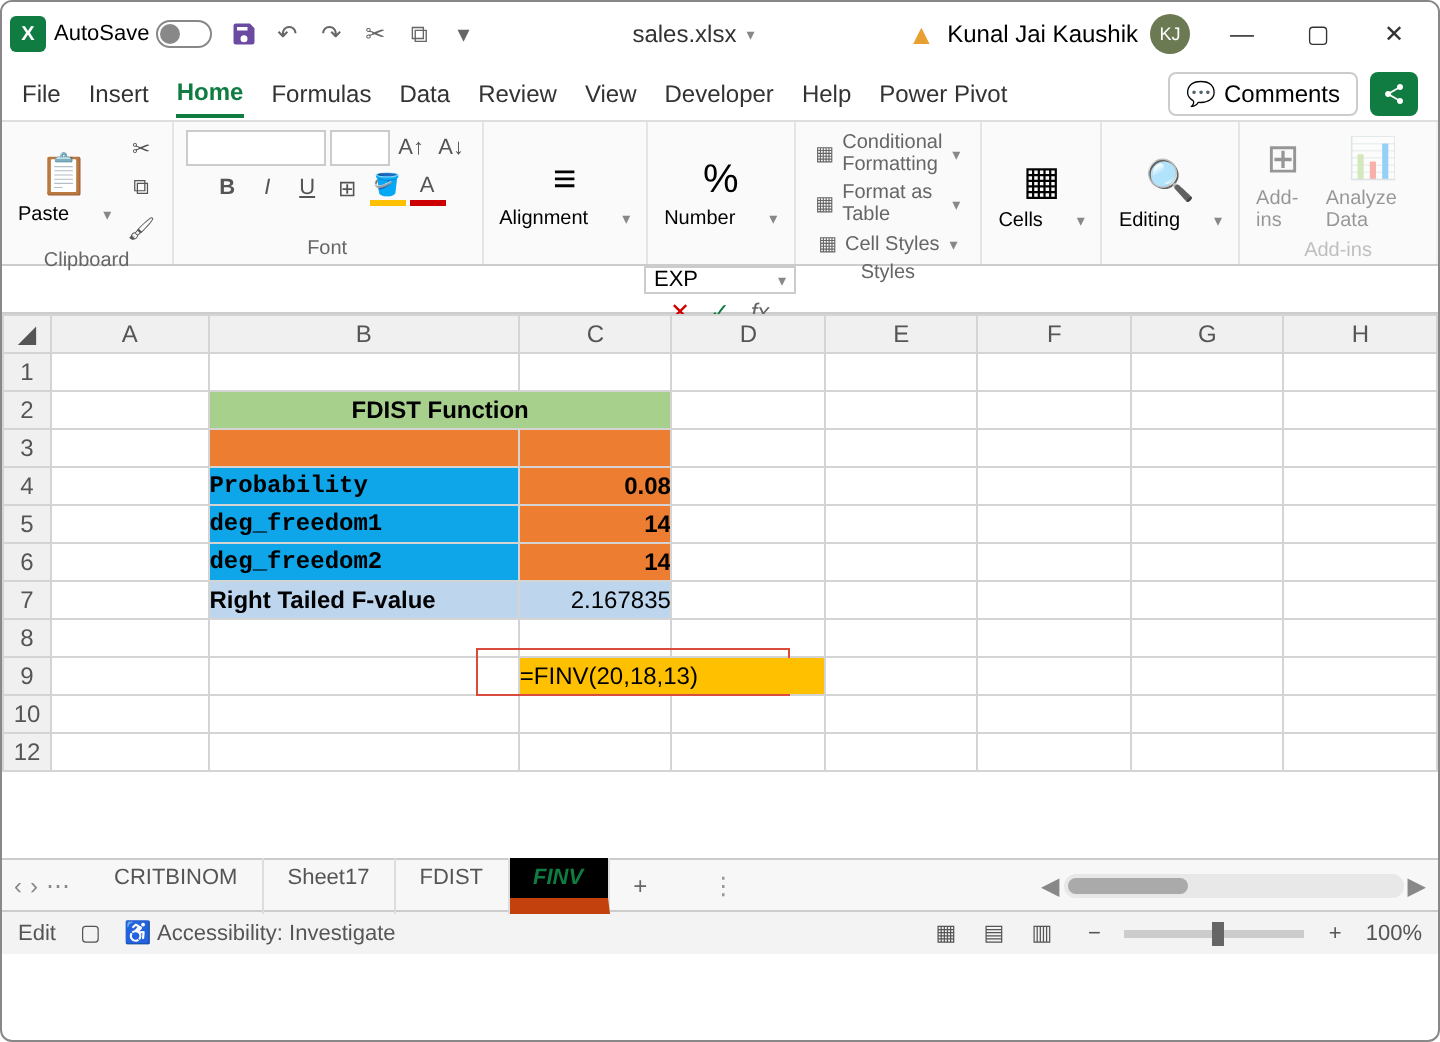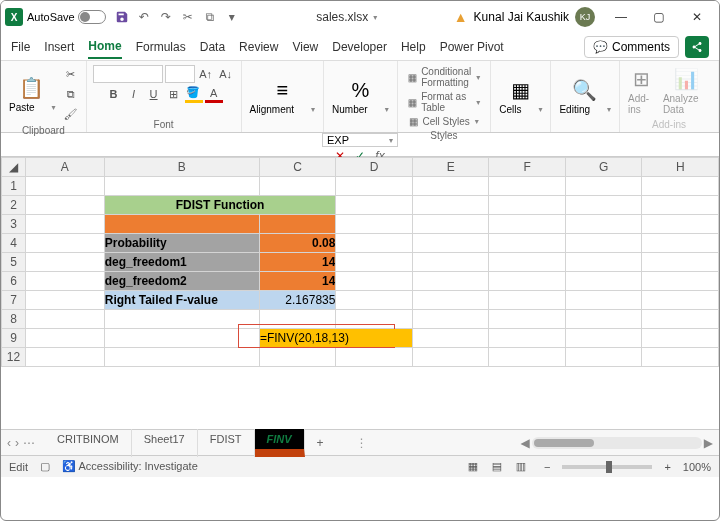--- a/index.html
+++ b/index.html
@@ -60,21 +60,21 @@
   .grid th, .grid td { border: 1px solid #d4d4d4; font-size: 12px; padding: 0; height: 19px; }
   .grid th { background: #f0f0f0; color: #555; font-weight: normal; text-align: center; }
   .row-header { width: 22px; background: #f0f0f0; text-align: center; }
   .col-A { width: 72px; }
   .col-B { width: 142px; }
   .col-C { width: 70px; }
   .col-D, .col-E, .col-F, .col-G, .col-H { width: 70px; }
   .cell { padding: 0 3px; white-space: nowrap; overflow: hidden; }
   .hdr-green { background: #a8d08d; text-align: center; font-weight: bold; }
   .orange { background: #ed7d31; font-weight: bold; }
-  .orange-bold { background: #a3a3a3; font-weight: bold; }
+  .orange-bold { background: #0ea5e9; font-weight: bold; font-family: Liberation Mono, monospace; }
   .lt-blue { background: #bdd6ee; }
   .lt-blue-bold { background: #bdd6ee; font-weight: bold; }
   .txt-right { text-align: right; }
   .editing-cell { background: #ffc000; position: relative; }
   .red-rect { position: absolute; border: 1.5px solid #d94b3a; pointer-events: none; }
 
   
   .sheet-bar { display: flex; align-items: center; height: 26px; border-top: 1px solid #ccc; background: #f7f7f7; padding: 0 6px; gap: 2px; }
   .sheet-nav { display: flex; gap: 4px; color: #888; }
   .sheet-nav span { cursor: pointer; }
@@ -414,20 +414,31 @@
           <th class="row-header">9</th>
           <td></td>
           <td></td>
           <td colspan="2" class="editing-cell cell">=FINV(20,18,13)</td>
           <td></td>
           <td></td>
           <td></td>
           <td></td>
         </tr>
     <tr>
+          <th class="row-header">10</th>
+          <td></td>
+          <td></td>
+          <td></td>
+          <td></td>
+          <td></td>
+          <td></td>
+          <td></td>
+          <td></td>
+        </tr>
+    <tr>
           <th class="row-header">12</th>
           <td></td>
           <td></td>
           <td></td>
           <td></td>
           <td></td>
           <td></td>
           <td></td>
           <td></td>
         </tr>

